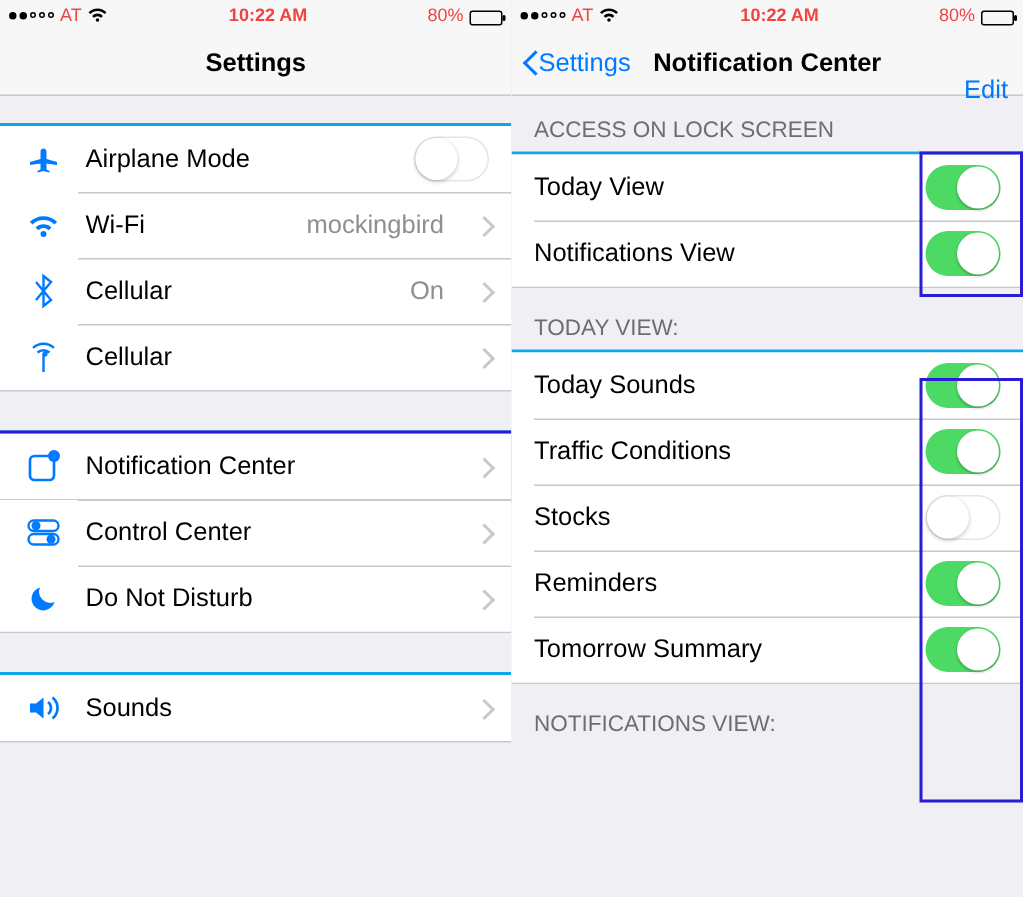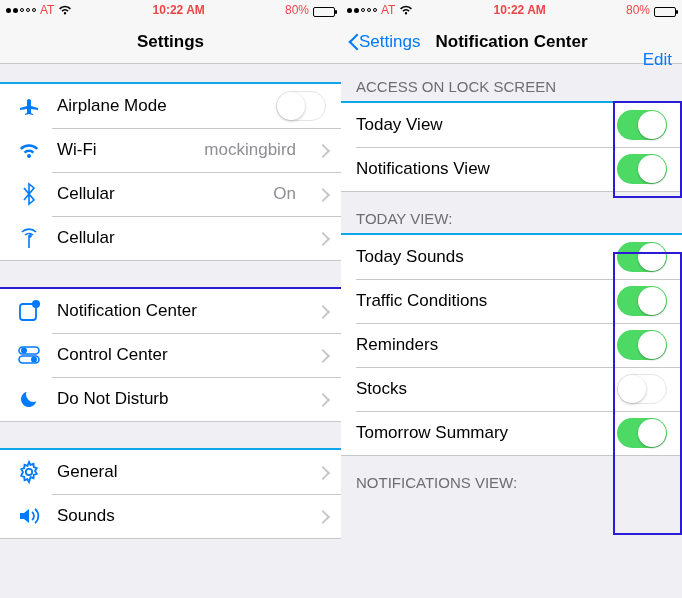--- a/index.html
+++ b/index.html
@@ -222,30 +222,20 @@
       <div class="row-label">Do Not Disturb</div>
       <div class="chevron"></div>
     </div>
   </div>
 
   <div class="gap"></div>
 
   <div class="group">
     <div class="row with-icon">
       <div class="icon-box">
-        <svg width="24" height="24" viewBox="0 0 24 24">
-            <circle cx="12" cy="12" r="3.2" fill="none" stroke="#007aff" stroke-width="1.8"></circle>
-            <path fill="none" stroke="#007aff" stroke-width="1.8" d="M12 2l1.5 2.8 3-1 .3 3.2 3 1.2-1.8 2.8 1.8 2.8-3 1.2-.3 3.2-3-1L12 22l-1.5-2.8-3 1-.3-3.2-3-1.2L6 12 4.2 9.2l3-1.2.3-3.2 3 1L12 2z"></path>
-          </svg>
-      </div>
-      <div class="row-label">General</div>
-      <div class="chevron"></div>
-    </div>
-    <div class="row with-icon">
-      <div class="icon-box">
         <svg width="24" height="22" viewBox="0 0 24 22">
             <path fill="#007aff" d="M3 8v6h4l5 4V4L7 8H3z"></path>
             <path fill="none" stroke="#007aff" stroke-width="1.8" d="M15 7a5 5 0 010 8M18 4a9 9 0 010 14"></path>
           </svg>
       </div>
       <div class="row-label">Sounds</div>
       <div class="chevron"></div>
     </div>
   </div>
 </div>
@@ -307,28 +297,28 @@
           <div class="knob"></div>
         </div>
     </div>
     <div class="row">
       <div class="row-label">Traffic Conditions</div>
       <div class="switch">
           <div class="knob"></div>
         </div>
     </div>
     <div class="row">
-      <div class="row-label">Reminders</div>
-      <div class="switch">
-          <div class="knob"></div>
-        </div>
-    </div>
-    <div class="row">
       <div class="row-label">Stocks</div>
       <div class="switch off">
+          <div class="knob"></div>
+        </div>
+    </div>
+    <div class="row">
+      <div class="row-label">Reminders</div>
+      <div class="switch">
           <div class="knob"></div>
         </div>
     </div>
     <div class="row">
       <div class="row-label">Tomorrow Summary</div>
       <div class="switch">
           <div class="knob"></div>
         </div>
     </div>
   </div>

